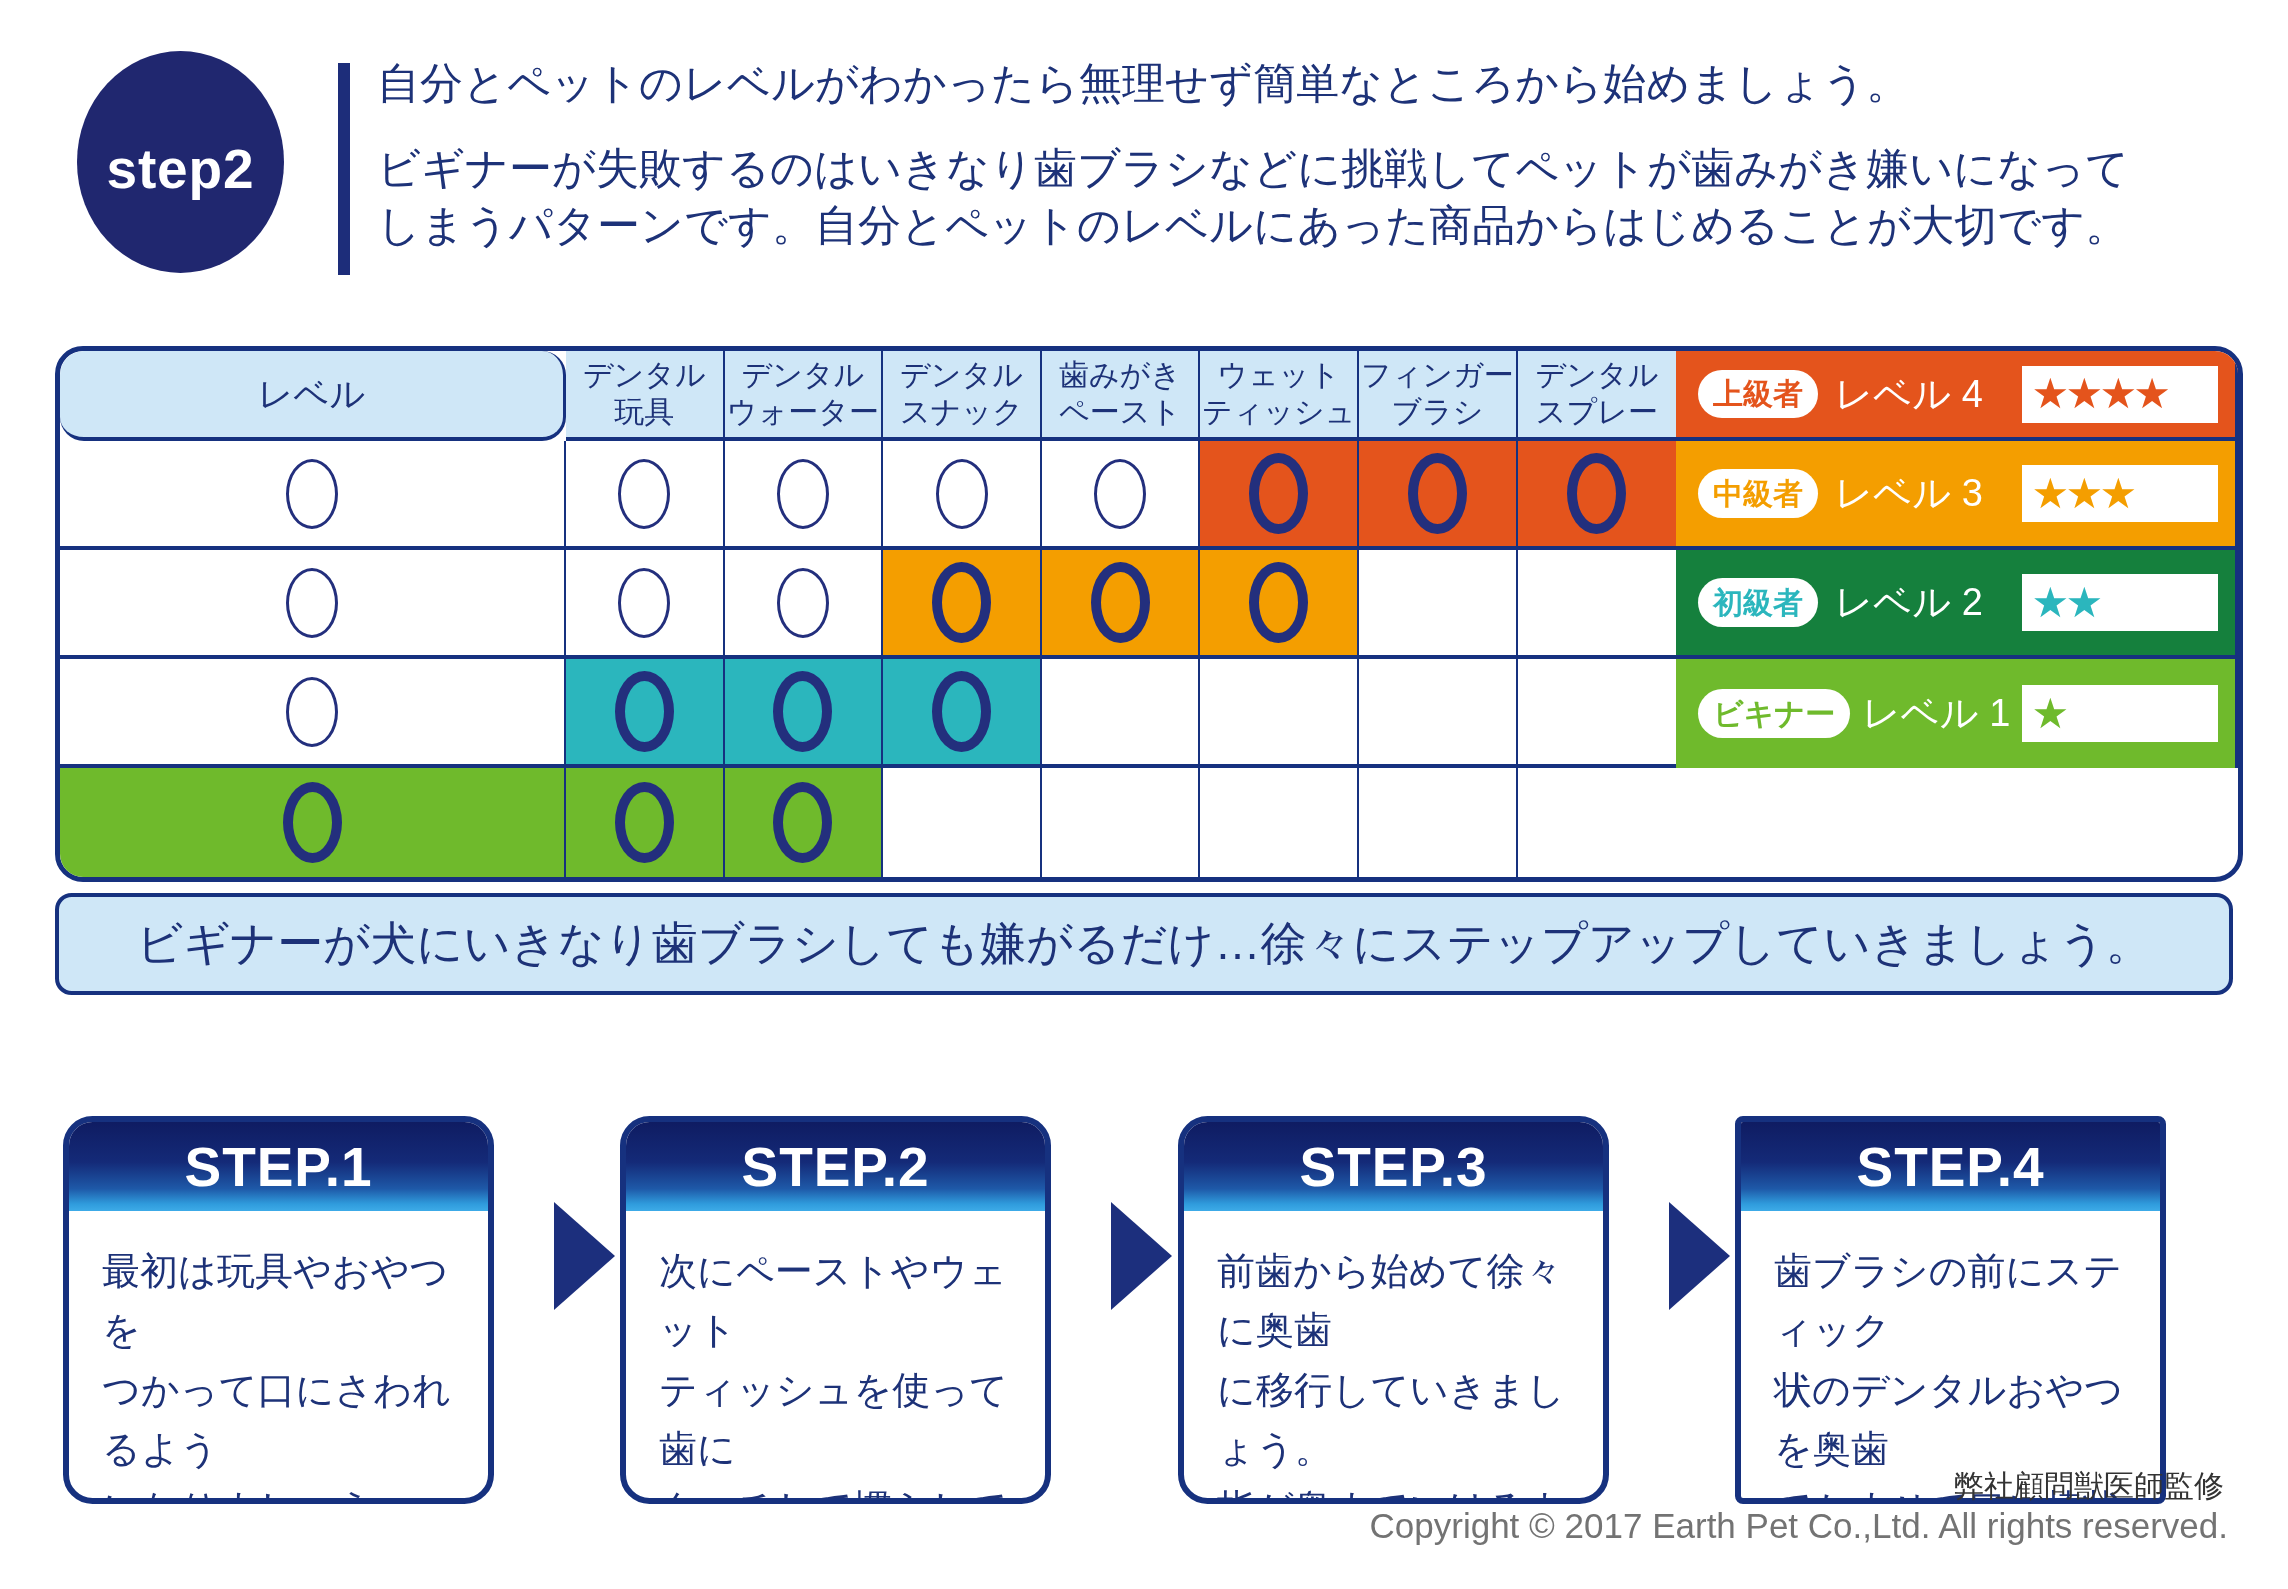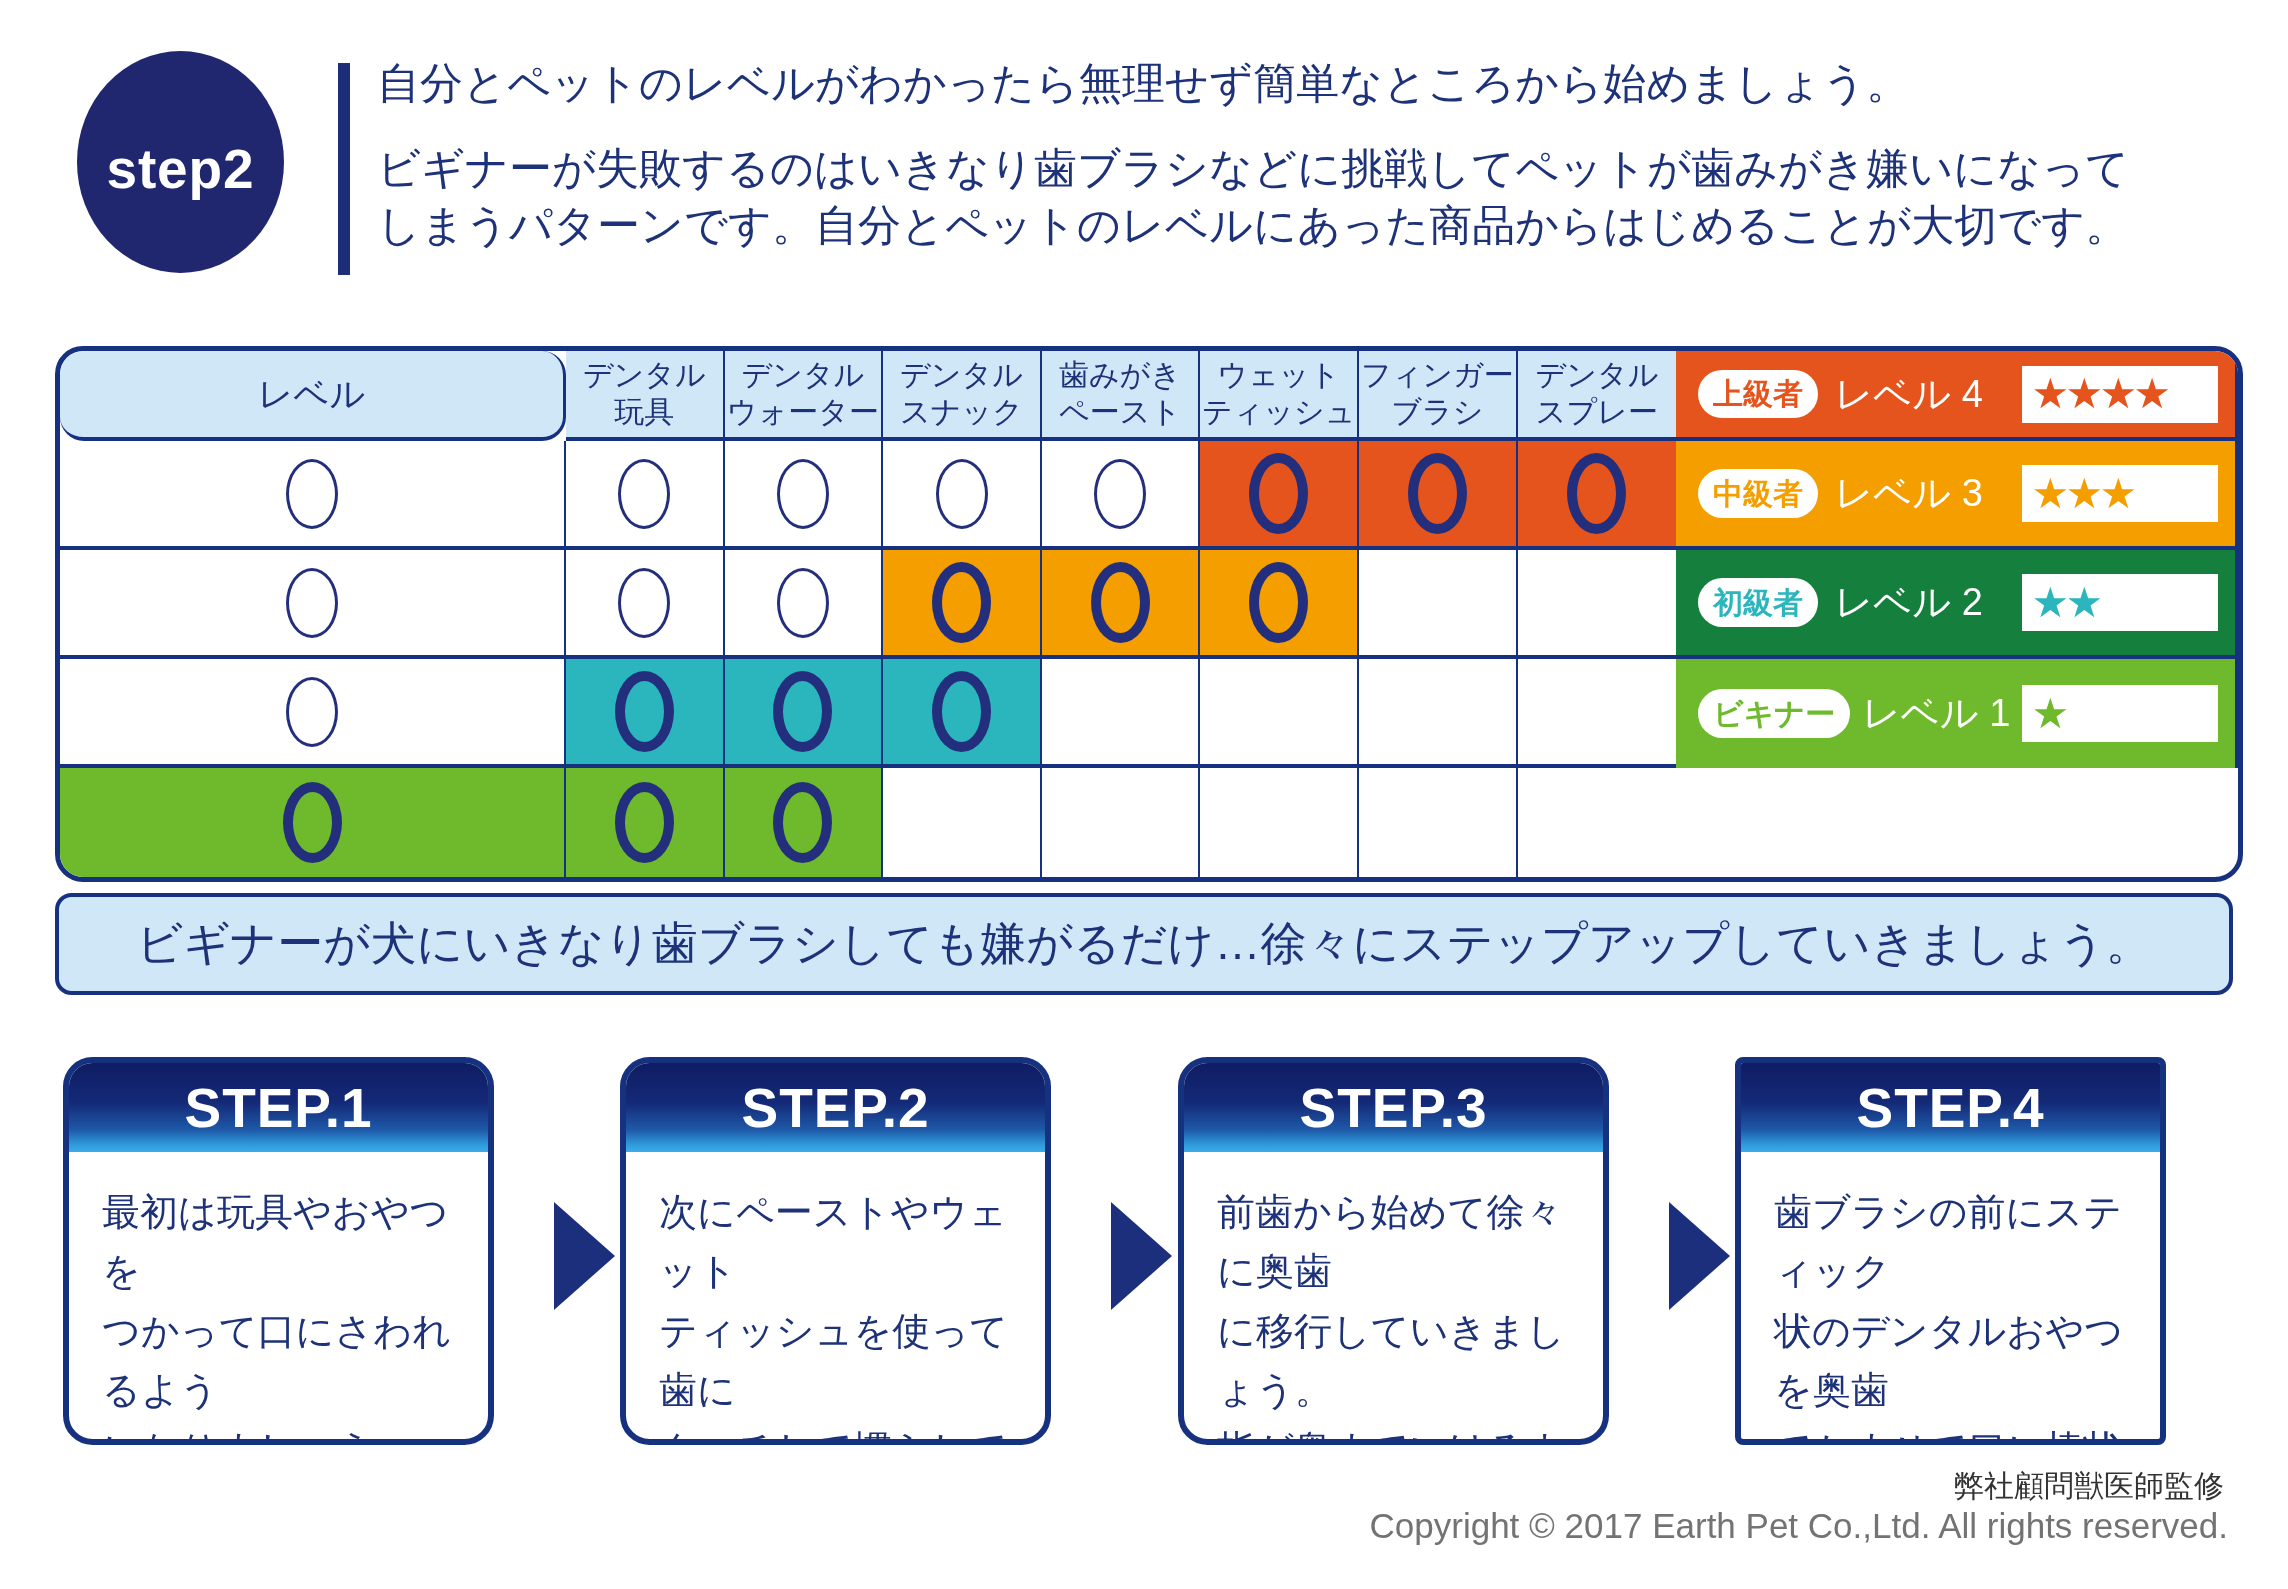--- a/index.html
+++ b/index.html
@@ -42,21 +42,21 @@
   .ring.thin{width:52px;height:70px;border:3.7px solid var(--mark);}
   .ring.bold{width:59px;height:81px;border:10px solid var(--mark);}
 
   
   .banner{position:absolute;left:55px;top:893px;width:2178px;height:102px;background:var(--lblue);
     border:4.6px solid var(--line);border-radius:16.6px;box-sizing:border-box;
     display:flex;align-items:center;justify-content:center;}
   .banner span{color:var(--navy-text);font-size:46px;font-weight:500;white-space:nowrap;}
 
   
-  .stepbox{position:absolute;top:1057px;width:431px;height:388px;background:#fff;
+  .stepbox{position:absolute;top:1116px;width:431px;height:388px;background:#fff;
     border:6.5px solid var(--line);border-radius:29.5px;box-sizing:border-box;overflow:hidden;}
   .stephead{height:89px;display:flex;align-items:center;justify-content:center;
     background:linear-gradient(180deg,#0f1c62 0%,#142a78 45%,#1e59a8 75%,#2f9bdc 92%,#3dabe8 100%);}
   .stephead span{color:#fff;font-size:55px;font-weight:700;letter-spacing:0.9px;}
   .stepbody{padding:31px 11px 0 33px;font-size:38px;line-height:1.56;color:var(--navy-text);
     white-space:pre-line;font-weight:500;}
   .arrow{position:absolute;top:1202px;width:0;height:0;
     border-top:54px solid transparent;border-bottom:54px solid transparent;
     border-left:61px solid #1c2f7d;}
 

